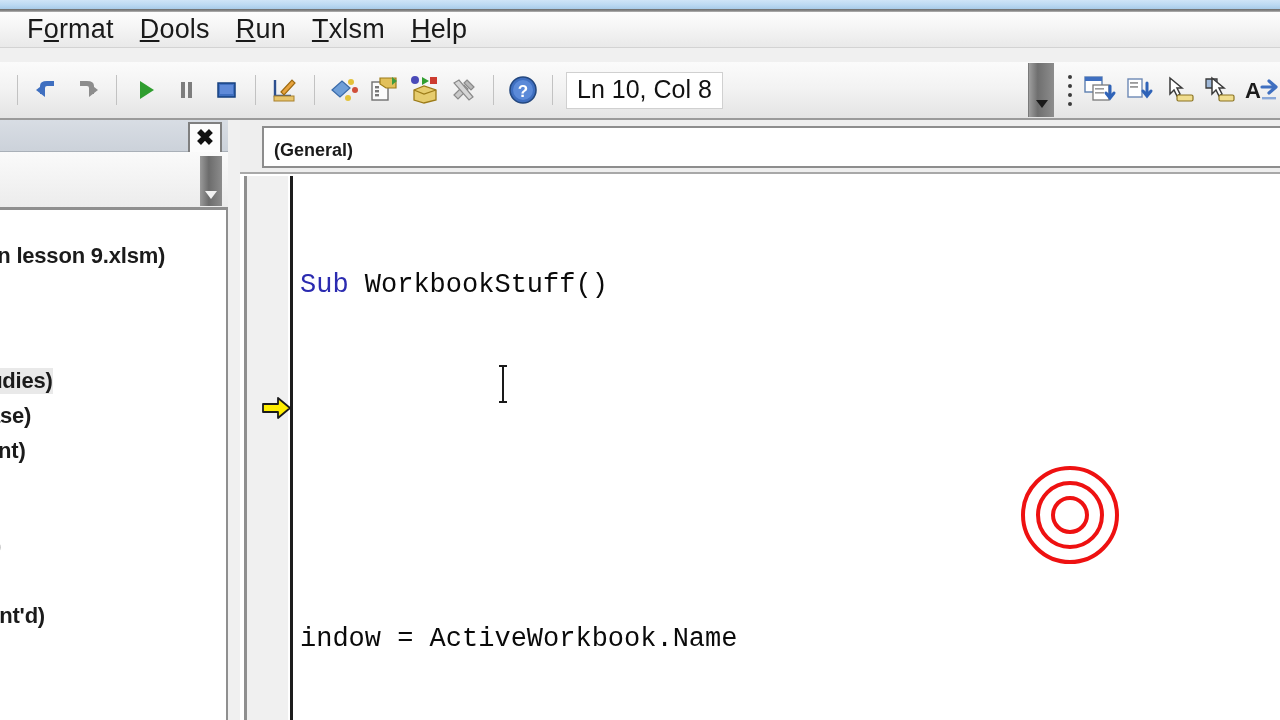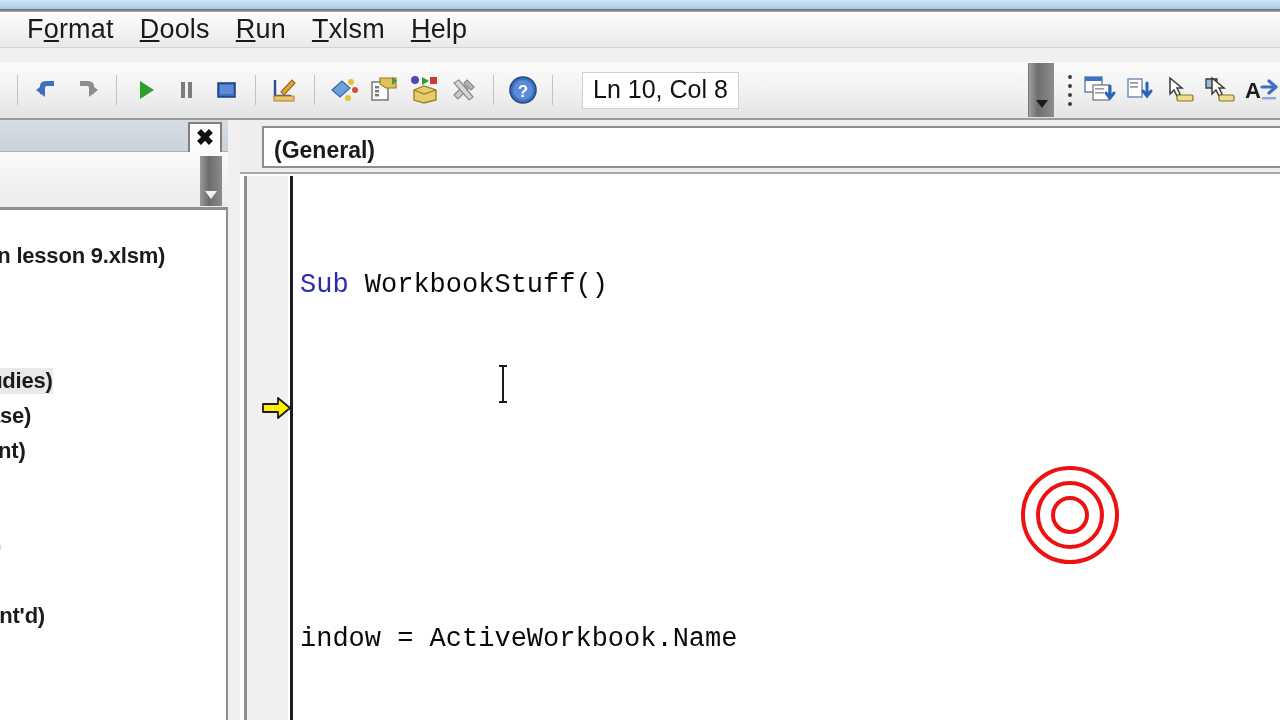--- a/index.html
+++ b/index.html
@@ -61,21 +61,21 @@
     width: 40px; height: 40px; flex: none;
     display: flex; align-items: center; justify-content: center;
     position: relative;
   }
   .tb-label {
     font-size: 25px; color: #111;
     padding: 2px 10px 4px 10px;
     background: #ffffff;
     border: 1px solid #d0d0d0;
     white-space: nowrap;
-    margin-left: 20px;
+    margin-left: 4px;
   }
 
   
   .tb-overflow {
     width: 26px; height: 54px; flex: none;
     margin-left: 6px;
     background: linear-gradient(to right, #9e9e9e 0%, #6f6f6f 35%, #8d8d8d 100%);
     border-left: 1px solid #7a7a7a;
     display: flex; align-items: flex-end; justify-content: center;
     padding-bottom: 6px; box-sizing: border-box;
@@ -154,21 +154,21 @@
   .combo {
     height: 42px;
     background: #ffffff;
     border: 2px solid #8d8d8d;
     border-right: none;
     display: flex; align-items: center;
     box-sizing: border-box;
     position: relative;
   }
   .combo-text {
-    font-size: 23px; font-weight: bold; color: #1a1a1a;
+    font-size: 18px; font-weight: bold; color: #1a1a1a;
     padding-left: 10px; white-space: nowrap; overflow: hidden; margin-top: 6px;
   }
   .combo-general { position: absolute; left: 22px; top: 6px; width: 1172px; }
 
   .cw-body {
     position: absolute; left: 0; top: 56px; width: 1040px; height: 544px;
     background: #ffffff;
   }
   .cw-margin {
     position: absolute; left: 4px; top: 0; width: 44px; height: 544px;

